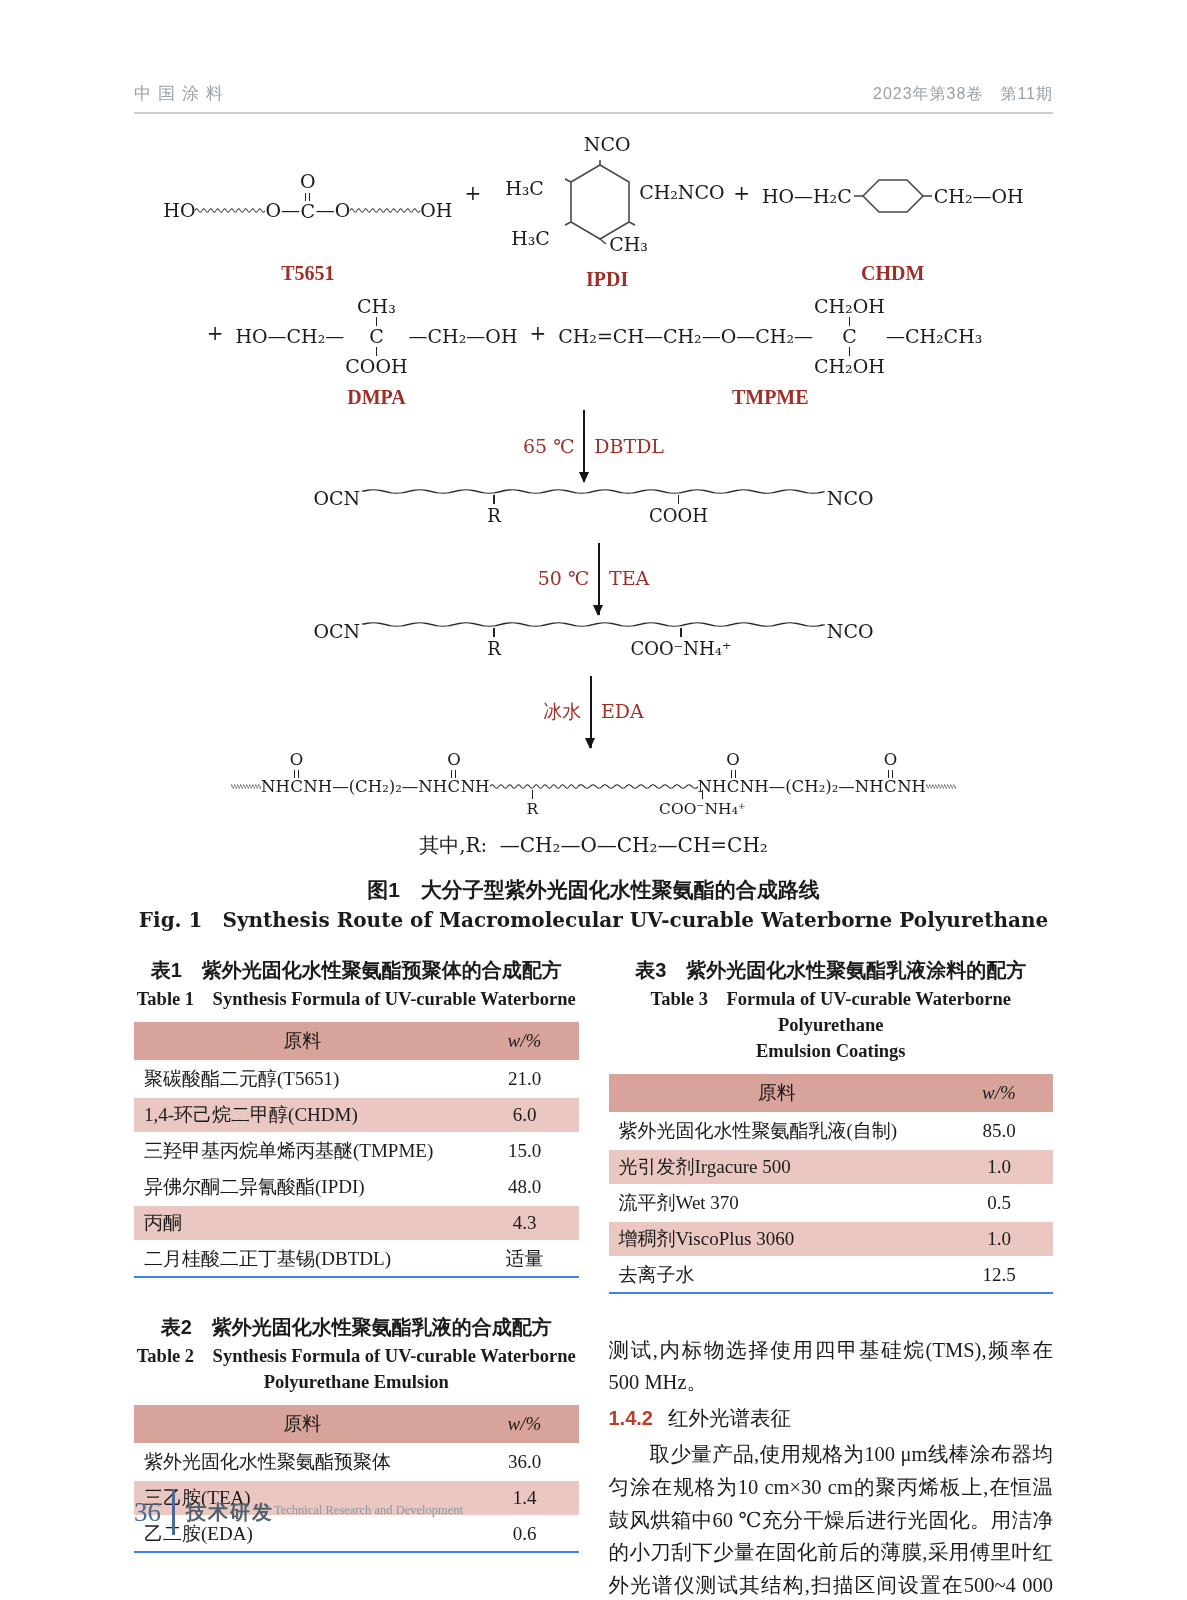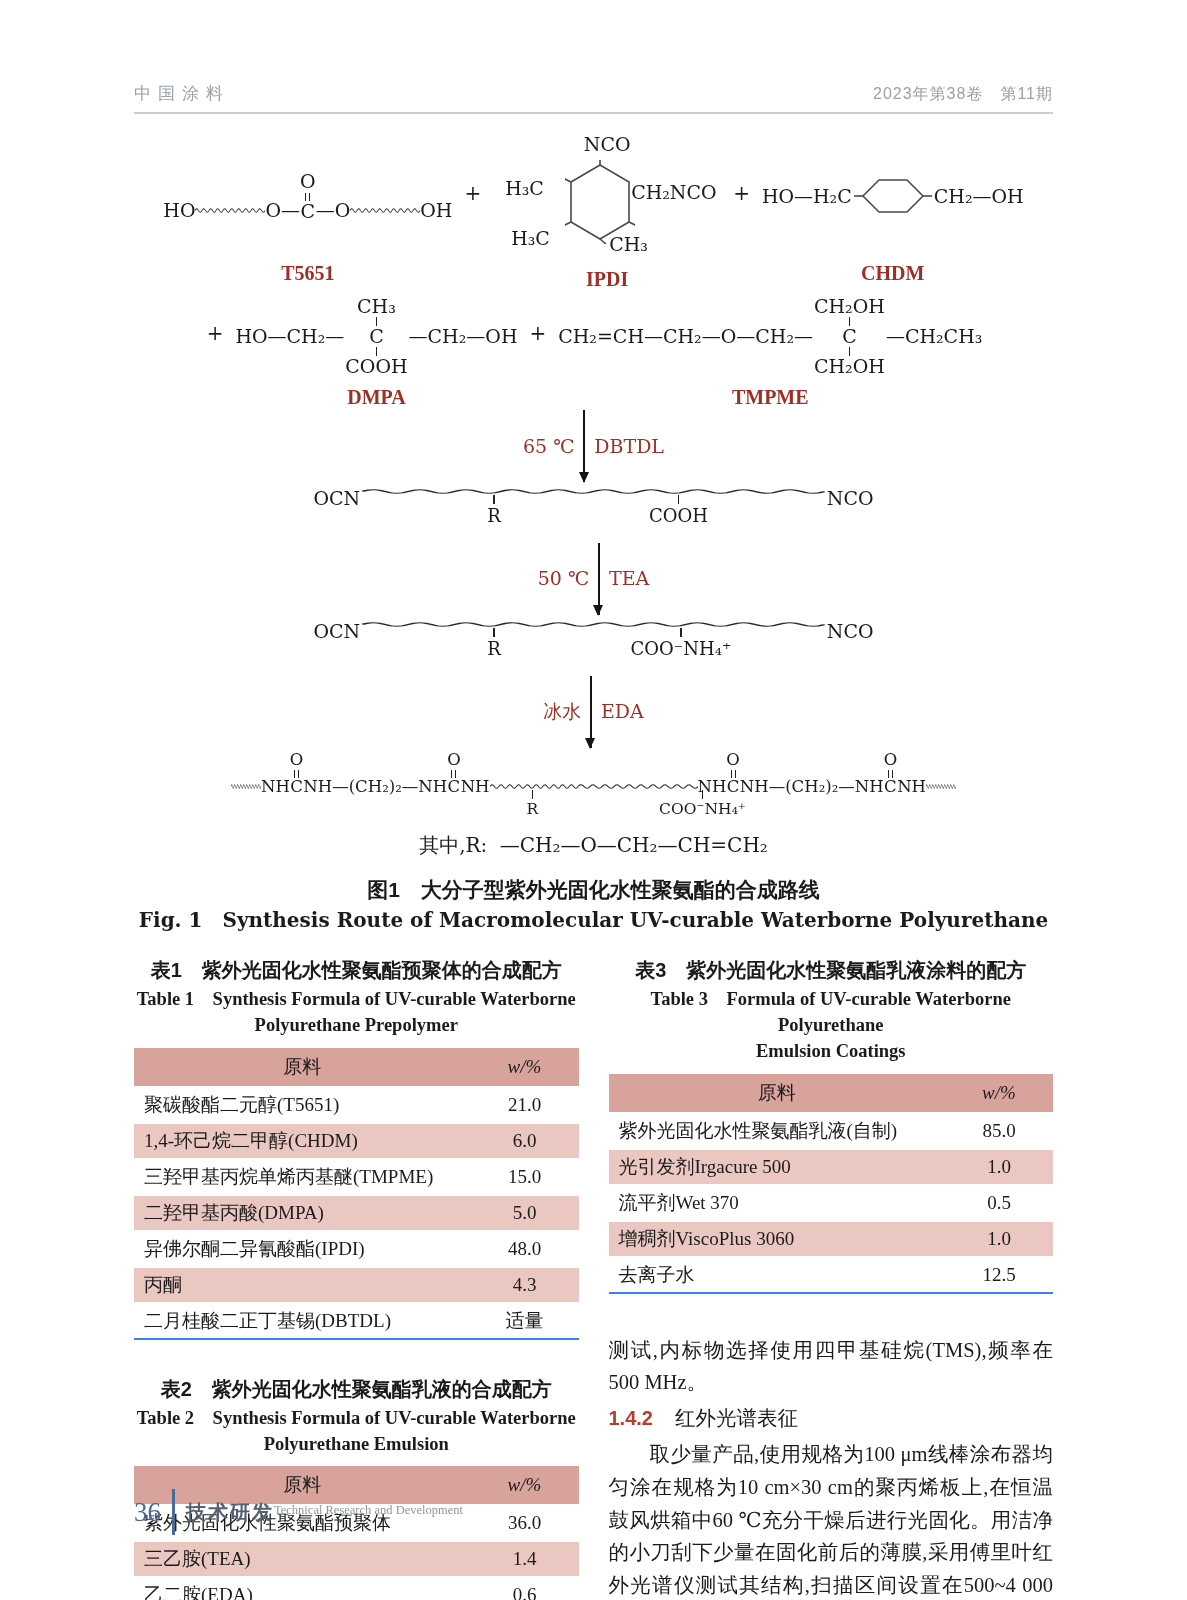--- a/index.html
+++ b/index.html
@@ -36,21 +36,21 @@
   .w70{width:70px;}
   .cstack{display:inline-flex;flex-direction:column;align-items:center;line-height:1;}
   .cstack .otop{margin-bottom:1px;}
   .dbond{width:3px;height:8px;border-left:1.4px solid #222;border-right:1.4px solid #222;margin:1px 0;}
   .sbond{width:1.4px;height:9px;background:#222;margin:1px 0;}
   .stack5{display:inline-flex;flex-direction:column;align-items:center;line-height:1;margin:0 1px;}
   
   .ipdi{position:relative;width:228px;height:130px;}
   .ipdi .t-top{position:absolute;left:0;right:0;top:0;text-align:center;}
   .ipdi .t-lu{position:absolute;left:12px;top:44px;}
-  .ipdi .t-r{position:absolute;left:138px;top:48px;}
+  .ipdi .t-r{position:absolute;left:146px;top:48px;}
   .ipdi .t-ll{position:absolute;left:18px;top:94px;}
   .ipdi .t-br{position:absolute;left:116px;top:100px;}
   .ipdi svg{position:absolute;left:72px;top:26px;}
   .ring{fill:none;stroke:#4a4a4a;stroke-width:1.6;}
   .chdm-ring{margin:0 2px;}
 
   
   .step{display:flex;justify-content:center;align-items:center;gap:9px;height:76px;}
   .arrow-line{position:relative;width:1.8px;height:72px;background:#141414;}
   .arrow-line::after{content:"";position:absolute;bottom:-1px;left:-4.8px;
@@ -94,21 +94,21 @@
   table.tbl td{padding:4px 2px;border-top:2px solid #fff;}
   table.tbl td.name{padding-left:10px;text-align:left;}
   table.tbl td.val{text-align:center;}
   table.tbl tr.alt td{background:var(--pinklight);}
   .tbl-gap{height:36px;}
 
   
   .body-text{margin-top:40px;font-size:20.5px;line-height:1.6;text-align:justify;}
   .para{margin:0;}
   .indent{text-indent:2em;}
-  .sec-head{display:flex;align-items:baseline;gap:22px;margin:3px 0;}
+  .sec-head{display:flex;align-items:baseline;gap:15px;margin:3px 0;}
   .sec-num{color:var(--red2);font-family:"Liberation Sans","DejaVu Sans",sans-serif;
            font-weight:700;font-size:20px;}
   .sec-title{font-size:20.5px;}
 
   
   .pg-footer{position:absolute;left:134px;top:1489px;display:flex;align-items:center;gap:11px;}
   .pg-num{font-size:27px;color:var(--blue);}
   .foot-bar{width:3px;height:46px;background:var(--blue);}
   .foot-col{display:flex;flex-direction:row;}
   .foot-zh{font-family:"Liberation Sans","DejaVu Sans",sans-serif;font-weight:700;
@@ -366,43 +366,38 @@
       </div>
     </div>
 
     <div class="cols">
 
       <div class="col">
         <div>
           <div class="tbl-title-zh">表1　紫外光固化水性聚氨酯预聚体的合成配方</div>
           <div class="tbl-title-en">
             <div>Table 1　Synthesis Formula of UV-curable Waterborne</div>
-            <div>Polyurethane Prepolymer</div>
           </div>
           <table class="tbl">
             <tbody>
                 <tr>
               <th class="c1">原料</th>
               <th class="c2">w/%</th>
             </tr>
             <tr>
                   <td class="name">聚碳酸酯二元醇(T5651)</td>
                   <td class="val">21.0</td>
                 </tr>
             <tr class="alt">
                   <td class="name">1,4-环己烷二甲醇(CHDM)</td>
                   <td class="val">6.0</td>
                 </tr>
             <tr>
                   <td class="name">三羟甲基丙烷单烯丙基醚(TMPME)</td>
                   <td class="val">15.0</td>
-                </tr>
-            <tr class="alt">
-                  <td class="name">二羟甲基丙酸(DMPA)</td>
-                  <td class="val">5.0</td>
                 </tr>
             <tr>
                   <td class="name">异佛尔酮二异氰酸酯(IPDI)</td>
                   <td class="val">48.0</td>
                 </tr>
             <tr class="alt">
                   <td class="name">丙酮</td>
                   <td class="val">4.3</td>
                 </tr>
             <tr>

